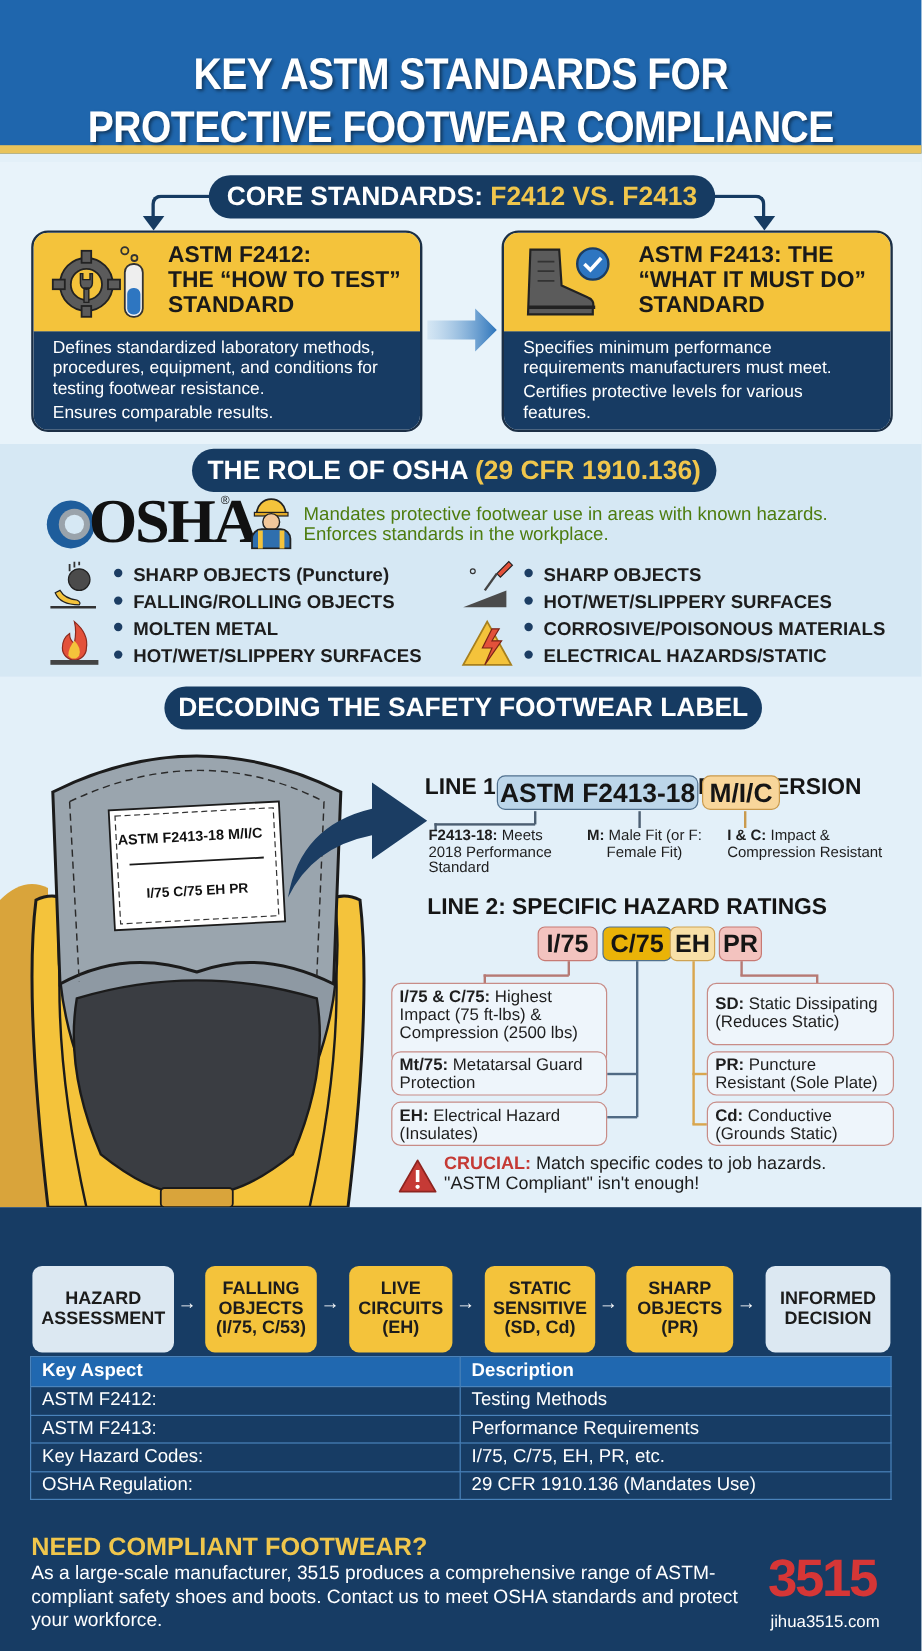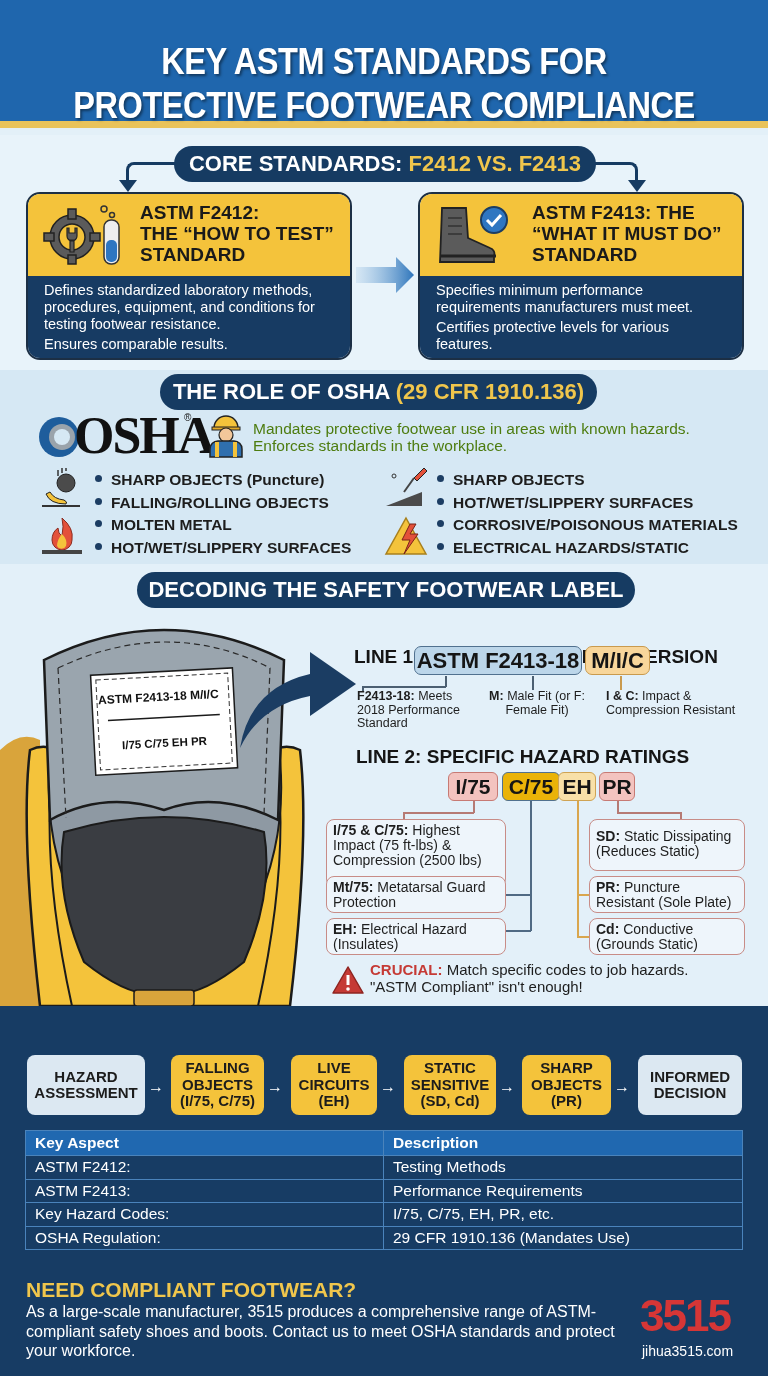--- a/index.html
+++ b/index.html
@@ -48,21 +48,21 @@
 .l2t{position:absolute;left:356px;top:746px;font-size:19px;font-weight:700;color:#151515;}
 .hc{position:absolute;top:772px;height:29px;border-radius:6px;font-size:21px;line-height:27px;font-weight:700;color:#151515;text-align:center;border:1.5px solid;}
 .rbox{position:absolute;background:#eef5fb;border:1.5px solid #c88c87;border-radius:8px;font-size:14px;line-height:15px;color:#1e1e1e;padding:3px 6px;}
 .rbox b{font-weight:700;}
 .line{position:absolute;}
 .crucial{position:absolute;left:370px;top:961px;font-size:15px;line-height:17px;color:#1d1d1d;}
 .crucial b{color:#c53a35;}
 .warn{position:absolute;left:331px;top:965px;}
 
 .s4{position:absolute;left:0;top:1006px;width:768px;height:370px;background:#173c64;}
-.step{position:absolute;top:1055px;height:60px;border-radius:8px;font-size:15px;line-height:16.5px;font-weight:700;color:#1c1c1c;text-align:center;display:flex;align-items:center;justify-content:center;}
+.step{position:absolute;top:1055px;height:72px;border-radius:8px;font-size:15px;line-height:16.5px;font-weight:700;color:#1c1c1c;text-align:center;display:flex;align-items:center;justify-content:center;}
 .step.light{background:#dce8f2;}
 .step.gold{background:#f4c33b;}
 .arr{position:absolute;top:1078px;color:#fff;font-size:16px;font-weight:700;}
 table.sum{position:absolute;left:25px;top:1130px;width:718px;border-collapse:collapse;font-size:15.5px;color:#fff;}
 table.sum th{background:#2068b0;text-align:left;font-weight:700;padding:3px 9px;height:25px;border:1.5px solid #4a83bb;}
 table.sum td{background:#173c64;padding:2px 9px;height:23.5px;border:1.5px solid #4a83bb;}
 .cta-h{position:absolute;left:26px;top:1278px;font-size:21px;font-weight:700;color:#f0c64c;}
 .cta-p{position:absolute;left:26px;top:1302px;width:600px;font-size:16px;line-height:19.5px;color:#fff;}
 .brand{position:absolute;left:640px;top:1291px;font-size:44px;font-weight:700;color:#d63636;letter-spacing:-2px;}
 .site{position:absolute;left:642px;top:1343px;font-size:14px;color:#fff;}
@@ -283,21 +283,21 @@
 </div>
 
 <div class="s4"></div>
 <h2>MAKING THE RIGHT CHOICE &amp; SUMMARY</h2>
 
 <div class="step light" style="left:27px;width:118px;">
     <div><span>HAZARD</span><br><span>ASSESSMENT</span></div>
   </div>
 <div class="arr" style="left:148px;">→</div>
 <div class="step gold" style="left:171px;width:93px;">
-    <div><span>FALLING</span><br><span>OBJECTS</span><br><span>(I/75, C/75)</span></div>
+    <div><span>FALLING</span><br><span>OBJECTS</span><br><span>(I/75, C/53)</span></div>
   </div>
 <div class="arr" style="left:267px;">→</div>
 <div class="step gold" style="left:291px;width:86px;">
     <div><span>LIVE</span><br><span>CIRCUITS</span><br><span>(EH)</span></div>
   </div>
 <div class="arr" style="left:380px;">→</div>
 <div class="step gold" style="left:404px;width:92px;">
     <div><span>STATIC</span><br><span>SENSITIVE</span><br><span>(SD, Cd)</span></div>
   </div>
 <div class="arr" style="left:499px;">→</div>

